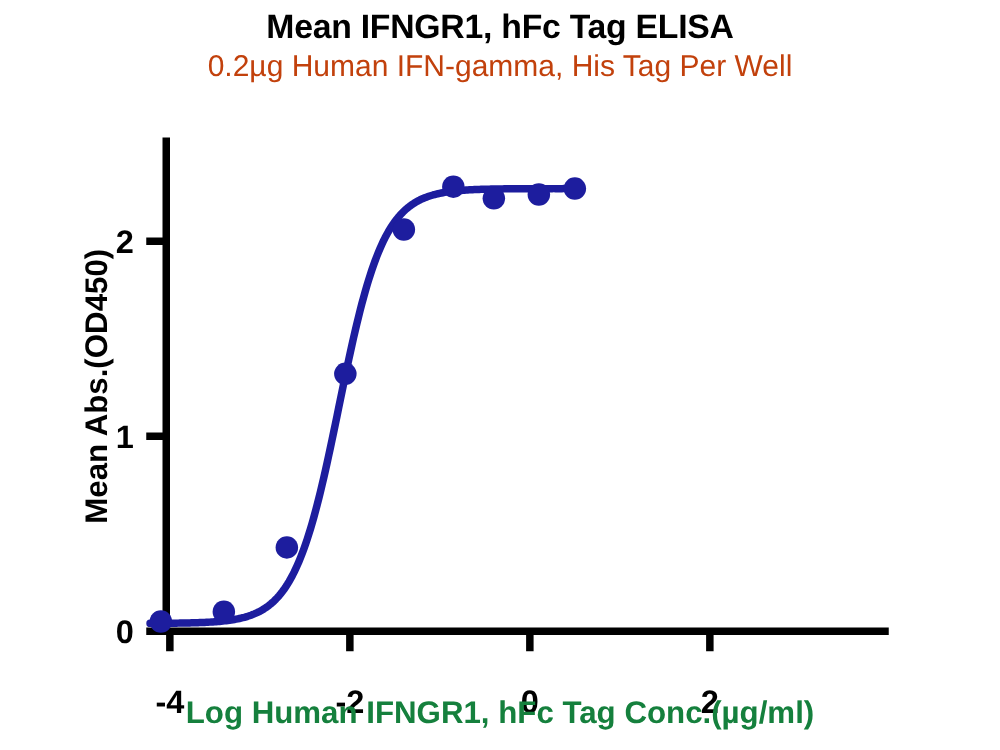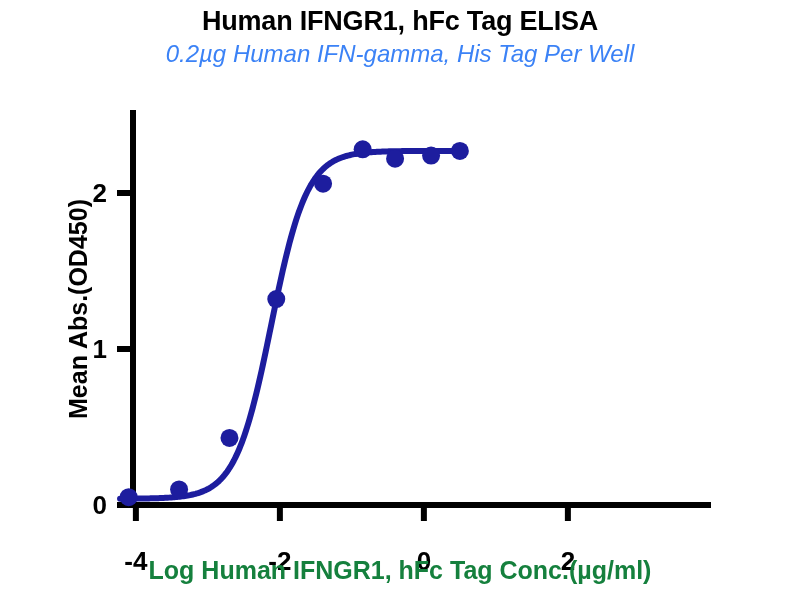--- a/index.html
+++ b/index.html
@@ -33,23 +33,22 @@
     font-weight: bold;
     letter-spacing: -0.2px;
     line-height: 34px;
     color: #000000;
     white-space: nowrap;
   }
   .chart-subtitle {
     font-size: 24px;
     font-weight: normal;
     line-height: 32px;
-    color: #3b82f6;
+    color: #c2410c;
     white-space: nowrap;
-    font-style: italic;
   }
   #plot-svg {
     position: absolute;
     left: 0;
     top: 0;
   }
   .axis-label-y {
     position: absolute;
     left: 0;
     top: 0;
@@ -76,21 +75,21 @@
     font-weight: bold;
     fill: #000000;
   }
 </style>
 </head>
 <body>
 
 <div id="figure">
 
   <div class="title-block">
-    <div class="chart-title">Human IFNGR1, hFc Tag ELISA</div>
+    <div class="chart-title">Mean IFNGR1, hFc Tag ELISA</div>
     <div class="chart-subtitle">0.2µg Human IFN-gamma, His Tag Per Well</div>
   </div>
 
   <svg id="plot-svg" width="800" height="600">
     <g>
       <line id="y-axis-line" stroke="#000000" stroke-width="6" stroke-linecap="square" x1="133" x2="133" y1="113" y2="505"></line>
       <line id="x-axis-line" stroke="#000000" stroke-width="6" stroke-linecap="square" x1="133" x2="708" y1="505" y2="505"></line>
     </g>
     <g id="x-ticks">
         <line x1="135.88" x2="135.88" y1="505" y2="521" stroke="#000000" stroke-width="6"></line>

